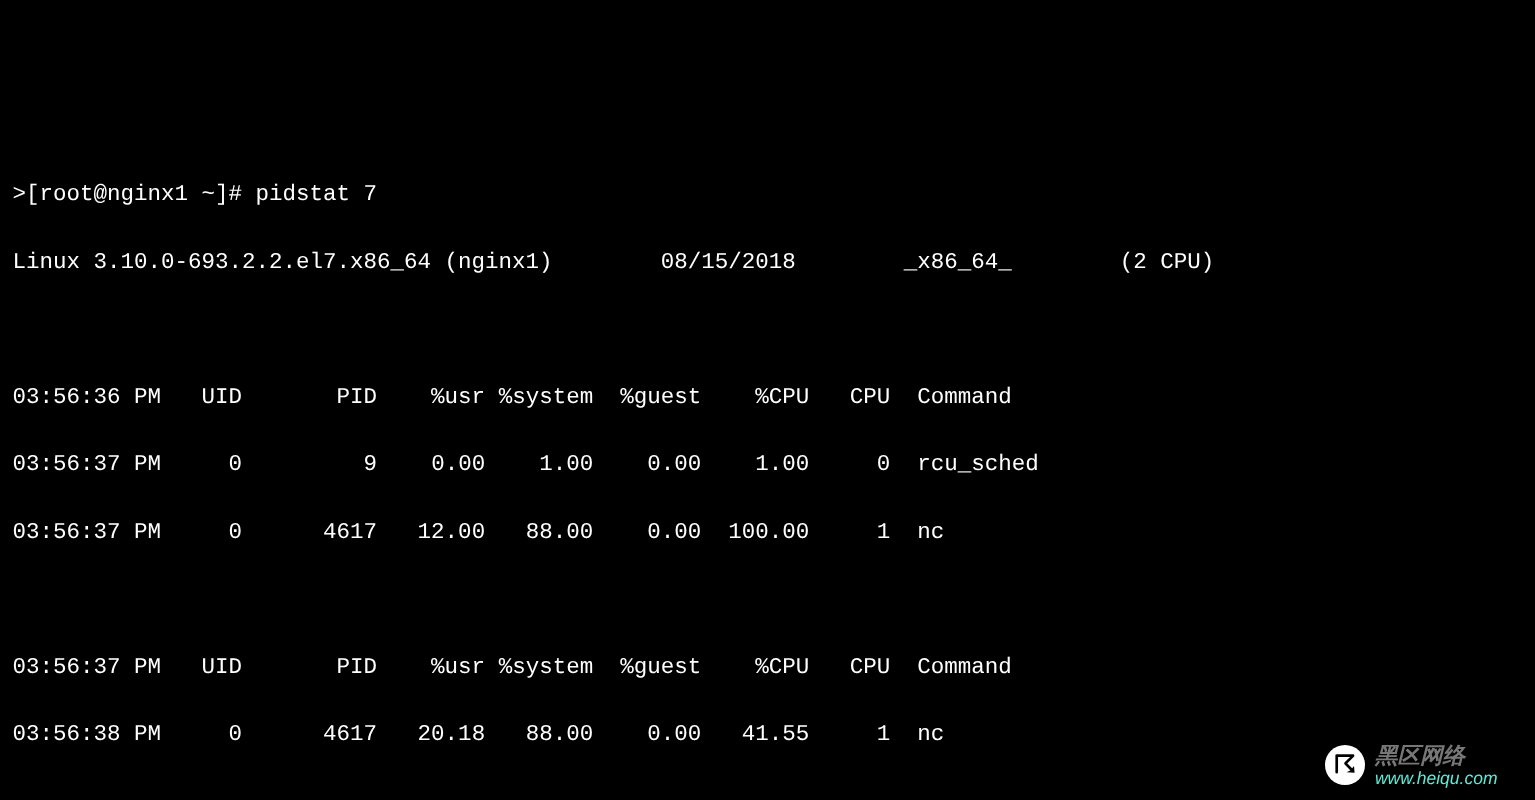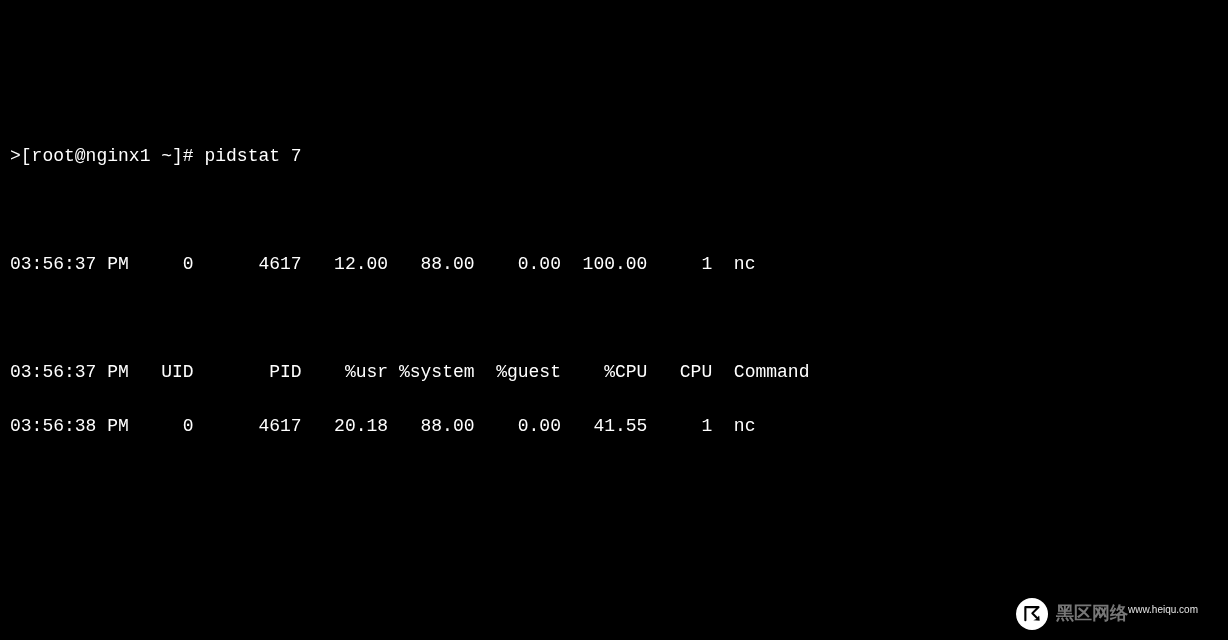--- a/index.html
+++ b/index.html
@@ -40,40 +40,45 @@
       border-radius: 50%;
       display: flex;
       align-items: center;
       justify-content: center;
       color: #000;
       font-weight: bold;
       font-size: 20px;
     }
     .watermark-text {
       display: flex;
+      flex-direction: column;
       line-height: 1.1;
+      font-style: italic;
     }
     .watermark-text .cn {
       color: #777;
       font-size: 18px;
       font-weight: bold;
     }
     .watermark-text .url {
-      color: #e5e5e5;
-      font-size: 10px;
+      color: #5eead4;
+      font-size: 14px;
     }
   </style>
 </head>
 <body>
 
 
 
 <div>
 <span class="line"><span>&gt;</span><span>[root@nginx1 ~]#</span> <span>pidstat 7</span></span>
+<span class="line"><span>Linux 3.10.0-693.2.2.el7.x86_64 (nginx1)</span>        <span>08/15/2018</span>        <span>_x86_64_</span>        <span>(2 CPU)</span></span>
 <span class="line"> </span>
+<span class="line"><span>03:56:36 PM</span>   <span>UID</span>       <span>PID</span>    <span>%usr</span> <span>%system</span>  <span>%guest</span>    <span>%CPU</span>   <span>CPU</span>  <span>Command</span></span>
+<span class="line"><span>03:56:37 PM</span>     <span>0</span>         <span>9</span>    <span>0.00</span>    <span>1.00</span>    <span>0.00</span>    <span>1.00</span>     <span>0</span>  <span>rcu_sched</span></span>
 <span class="line"><span>03:56:37 PM</span>     <span>0</span>      <span>4617</span>   <span>12.00</span>   <span>88.00</span>    <span>0.00</span>  <span>100.00</span>     <span>1</span>  <span>nc</span></span>
 <span class="line"> </span>
 <span class="line"><span>03:56:37 PM</span>   <span>UID</span>       <span>PID</span>    <span>%usr</span> <span>%system</span>  <span>%guest</span>    <span>%CPU</span>   <span>CPU</span>  <span>Command</span></span>
 <span class="line"><span>03:56:38 PM</span>     <span>0</span>      <span>4617</span>   <span>20.18</span>   <span>88.00</span>    <span>0.00</span>   <span>41.55</span>     <span>1</span>  <span>nc</span></span>
 <span class="line"> </span>
 
 
 
 
 

